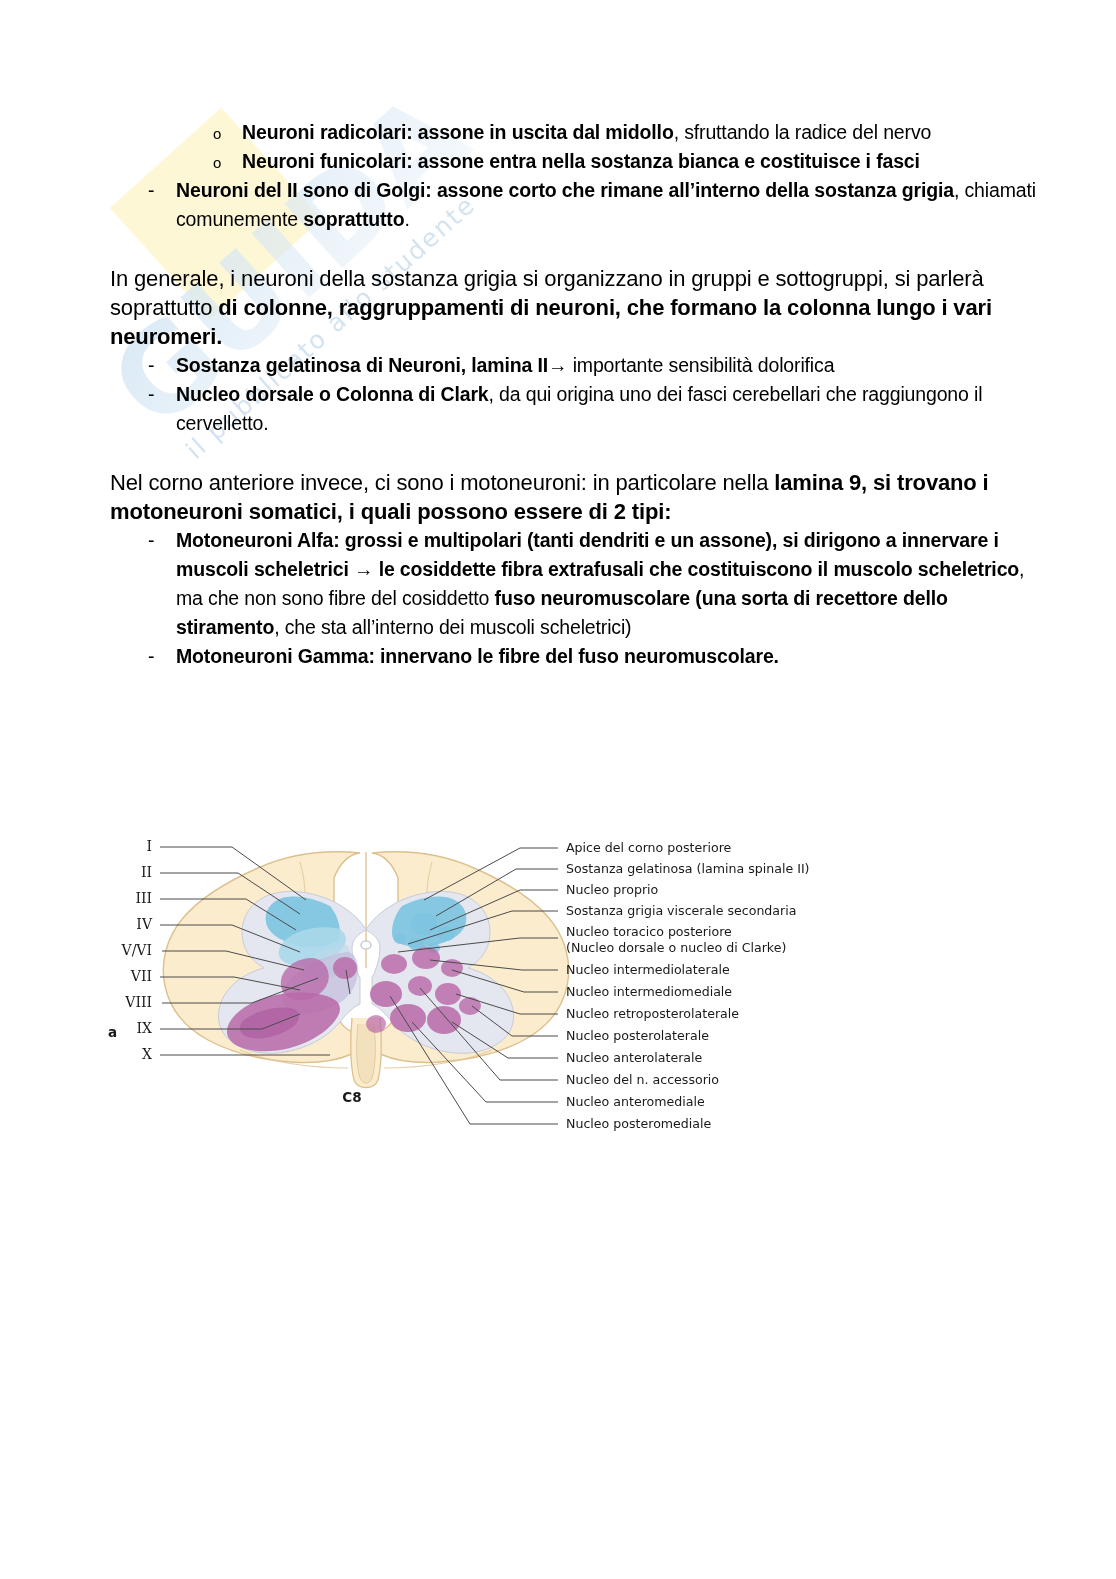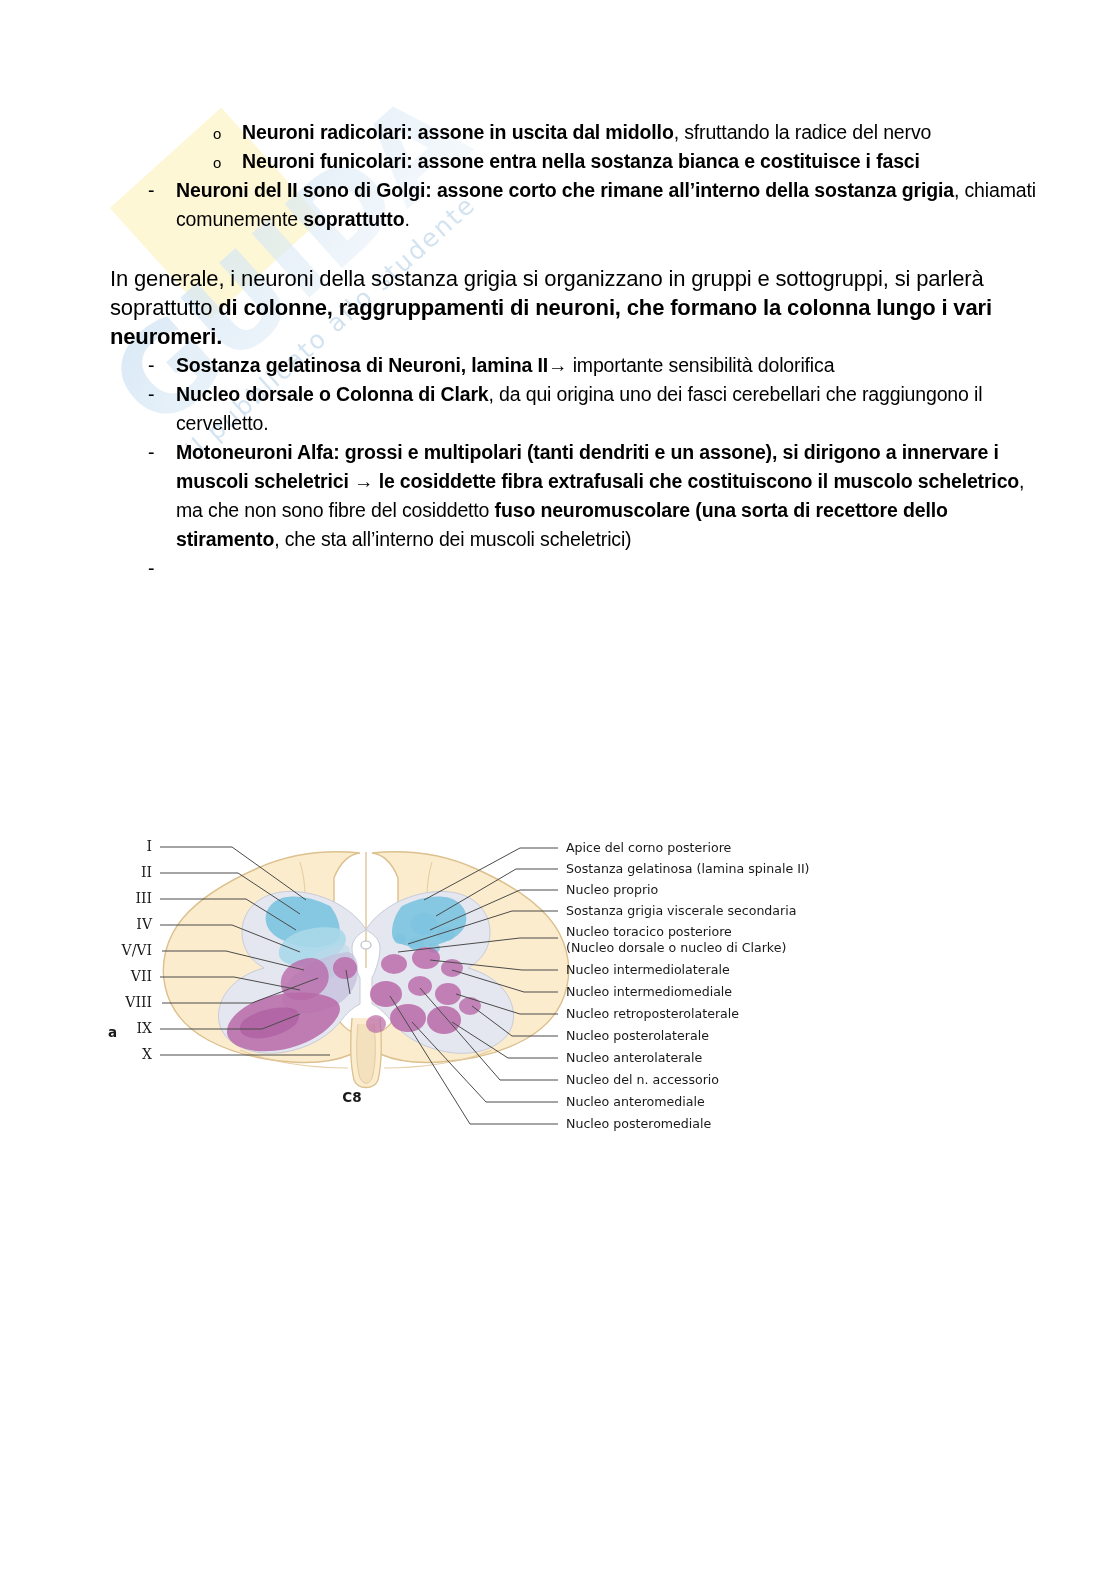--- a/index.html
+++ b/index.html
@@ -150,28 +150,32 @@
     <li>
       <span class="dash">-</span>
       <span><b>Sostanza gelatinosa di Neuroni, lamina II</b><span class="arrow">→</span> importante sensibilità dolorifica</span>
     </li>
     <li>
       <span class="dash">-</span>
       <span><b>Nucleo dorsale o Colonna di Clark</b>, da qui origina uno dei fasci cerebellari che raggiungono il cervelletto.</span>
     </li>
   </ul>
 
+  <p class="para spaced2">
+    Nel corno anteriore invece, ci sono i motoneuroni: in particolare nella <b>lamina 9, si trovano i motoneuroni somatici, i quali possono essere di 2 tipi:</b>
+  </p>
 
   <ul class="lvl1">
     <li>
       <span class="dash">-</span>
       <span><b>Motoneuroni Alfa: grossi e multipolari (tanti dendriti e un assone), si dirigono a innervare i muscoli scheletrici </b><span class="arrow">→</span><b> le cosiddette fibra extrafusali che costituiscono il muscolo scheletrico</b>, ma che non sono fibre del cosiddetto <b>fuso neuromuscolare (una sorta di recettore dello stiramento</b>, che sta all’interno dei muscoli scheletrici)</span>
     </li>
     <li>
       <span class="dash">-</span>
+      <span><b>Motoneuroni Gamma: innervano le fibre del fuso neuromuscolare.</b></span>
     </li>
   </ul>
 </div>
 
 <div id="figure">
   <svg width="1116" height="340" viewBox="0 0 1116 340" xmlns="http://www.w3.org/2000/svg">
 
     <g>
 
       <path d="M360,35

